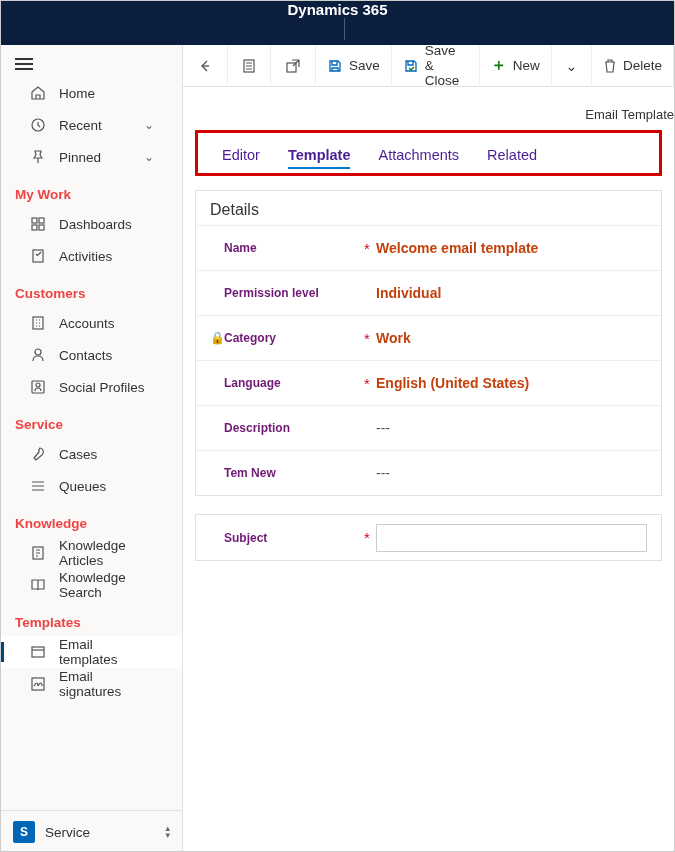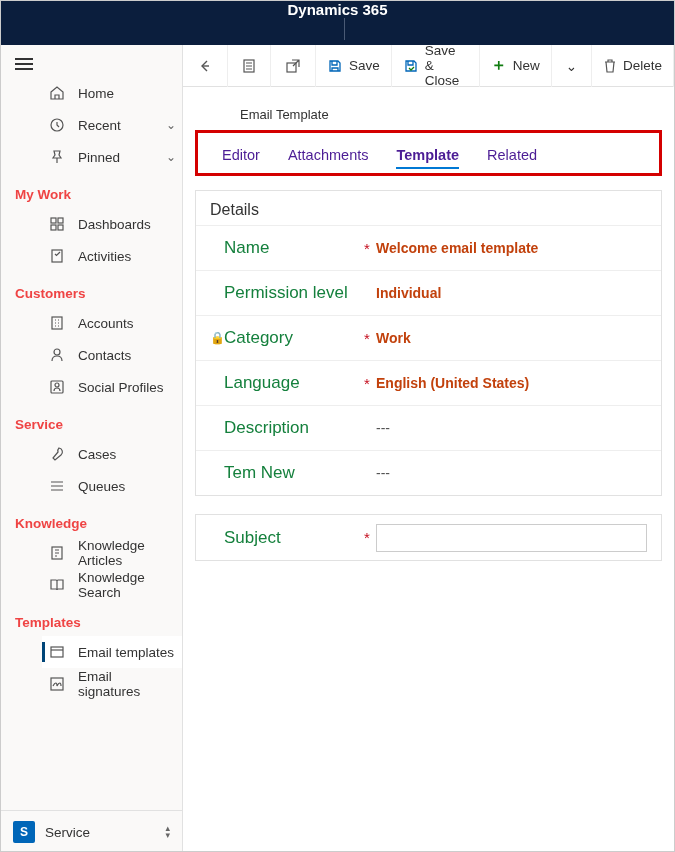--- a/index.html
+++ b/index.html
@@ -7,50 +7,50 @@
 .topbar { background: #0b1e3d; color: #fff; height: 44px; display: flex; align-items: center; padding: 0 20px; flex-direction: column; }
 .topbar-title { font-weight: 600; font-size: 15px; }
 .topbar-sep { width: 1px; height: 22px; background: #4a5a75; margin-left: 14px; }
 .main { display: flex; height: calc(852px - 44px); }
 .sidebar { width: 182px; border-right: 1px solid #e1e1e1; display: flex; flex-direction: column; background: #faf9f8; }
 .sidebar-top { padding: 12px 14px 6px; }
 .ham { width: 18px; height: 14px; position: relative; cursor: pointer; }
 .ham span { position: absolute; left: 0; right: 0; height: 1.5px; background: #333; }
 .ham span:nth-child(1){top:1px;} .ham span:nth-child(2){top:6px;} .ham span:nth-child(3){top:11px;}
 .nav { flex: 1; overflow-y: auto; }
-.nav-item { display: flex; align-items: center; height: 32px; padding: 0 6px; cursor: pointer; color: #333; margin-left: 41px; }
+.nav-item { display: flex; align-items: center; height: 32px; padding: 0 28px; cursor: pointer; color: #333; }
 .nav-item .icon { width: 18px; height: 18px; margin-right: 12px; display: flex; align-items: center; justify-content: center; flex-shrink: 0; }
 .nav-item .label { flex: 1; font-size: 13.5px; }
 .nav-item .chev { color: #666; font-size: 12px; }
 .nav-section { padding: 14px 14px 6px; font-weight: 600; font-size: 13.5px; color: #ef4444; }
 .nav-item.active { background: #fff; position: relative; }
 .nav-item.active::before { content: ""; position: absolute; left: 0; top: 6px; bottom: 6px; width: 3px; background: #004578; }
 .sidebar-bottom { border-top: 1px solid #e1e1e1; padding: 10px 12px; display: flex; align-items: center; }
 .area-badge { width: 22px; height: 22px; background: #0066b8; color: #fff; display: flex; align-items: center; justify-content: center; font-size: 12px; font-weight: 600; border-radius: 2px; margin-right: 10px; }
 .area-name { flex: 1; font-size: 13.5px; }
 .updown { display: flex; flex-direction: column; line-height: 7px; font-size: 9px; color: #666; cursor: pointer; }
 .content { flex: 1; display: flex; flex-direction: column; }
 .cmdbar { height: 42px; border-bottom: 1px solid #e1e1e1; display: flex; align-items: center; }
 .cmdbtn { height: 42px; padding: 0 11px; display: flex; align-items: center; cursor: pointer; border-right: 1px solid #eee; font-size: 13.5px; }
 .cmdbtn .ci { margin-right: 6px; display: flex; align-items: center; }
 .cmdbtn.icononly { padding: 0 14px; }
 .plus { color: #107c10; font-weight: bold; font-size: 16px; }
 .form-area { flex: 1; padding: 20px 0 0 0; overflow: hidden; }
-.entity-label { font-size: 13px; margin-left: 57px; margin-bottom: 8px; }
+.entity-label { font-size: 13px; margin-left: 57px; margin-bottom: 8px; text-align: right; }
 .highlight-box { border: 3px solid #d40000; margin: 0 12px 14px 12px; padding: 4px 0 0 0; }
 .tabs { display: flex; padding-left: 10px; }
 .tab { padding: 10px 14px 10px; font-size: 14.5px; cursor: pointer; color: #4c1d95; }
 .tab.active { font-weight: 600; position: relative; }
 .tab.active::after { content: ""; position: absolute; left: 14px; right: 14px; bottom: 4px; height: 2.5px; background: #0078d4; }
 .card { border: 1px solid #e1e1e1; margin: 0 12px 18px 12px; }
 .card-title { padding: 10px 14px 6px; font-size: 16px; }
 .fld { display: flex; align-items: center; border-top: 1px solid #eee; height: 45px; padding: 0 14px; }
 .fld:first-of-type { border-top: none; }
 .fld .lockcol { width: 14px; color: #666; font-size: 12px; }
-.fld .flabel { width: 140px; font-size: 17px; color: #15803d; }
+.fld .flabel { width: 140px; font-size: 12px; color: #701a75; font-weight: bold; }
 .fld .req { width: 12px; color: #c50f1f; font-size: 15px; }
 .fld .fval { flex: 1; font-size: 14px; font-weight: 600; color: #c2410c; }
 .fld .fval.dim { color: #555; font-weight: 400; }
 .fld .finput { flex: 1; border: 1px solid #ccc; height: 28px; padding: 0 8px; font-size: 13.5px; }
 svg { display: block; }
 </style>
 </head>
 <body>
 
 <div class="topbar">
@@ -278,22 +278,22 @@
         <span>Delete</span>
       </div>
     </div>
 
     <div class="form-area">
       <div class="entity-label">Email Template</div>
 
       <div class="highlight-box">
         <div class="tabs">
           <div class="tab">Editor</div>
+          <div class="tab active">Template</div>
           <div class="tab">Attachments</div>
-          <div class="tab active">Template</div>
           <div class="tab">Related</div>
         </div>
       </div>
 
       <div class="card">
         <div class="card-title">Details</div>
         <div class="fld">
           <div class="lockcol"></div>
           <div class="flabel">Name</div>
           <div class="req">*</div>

